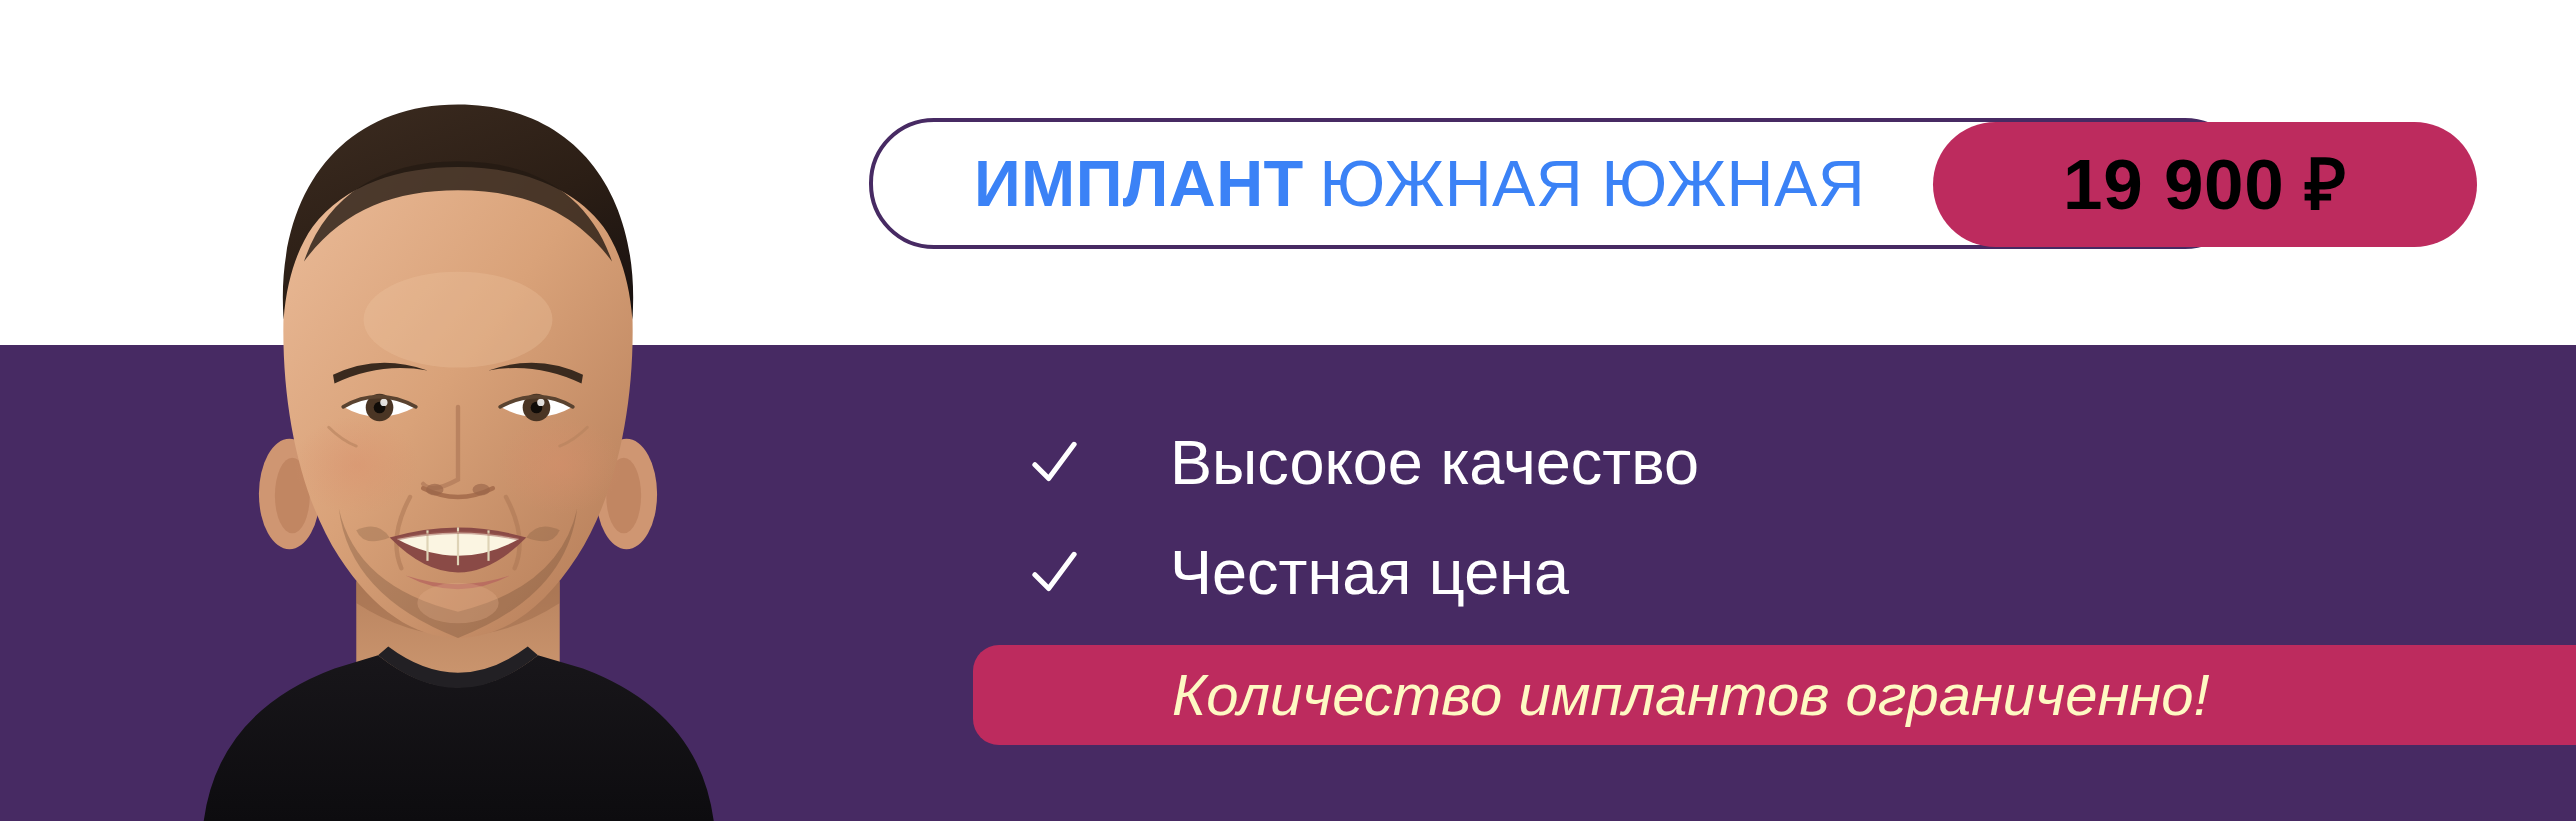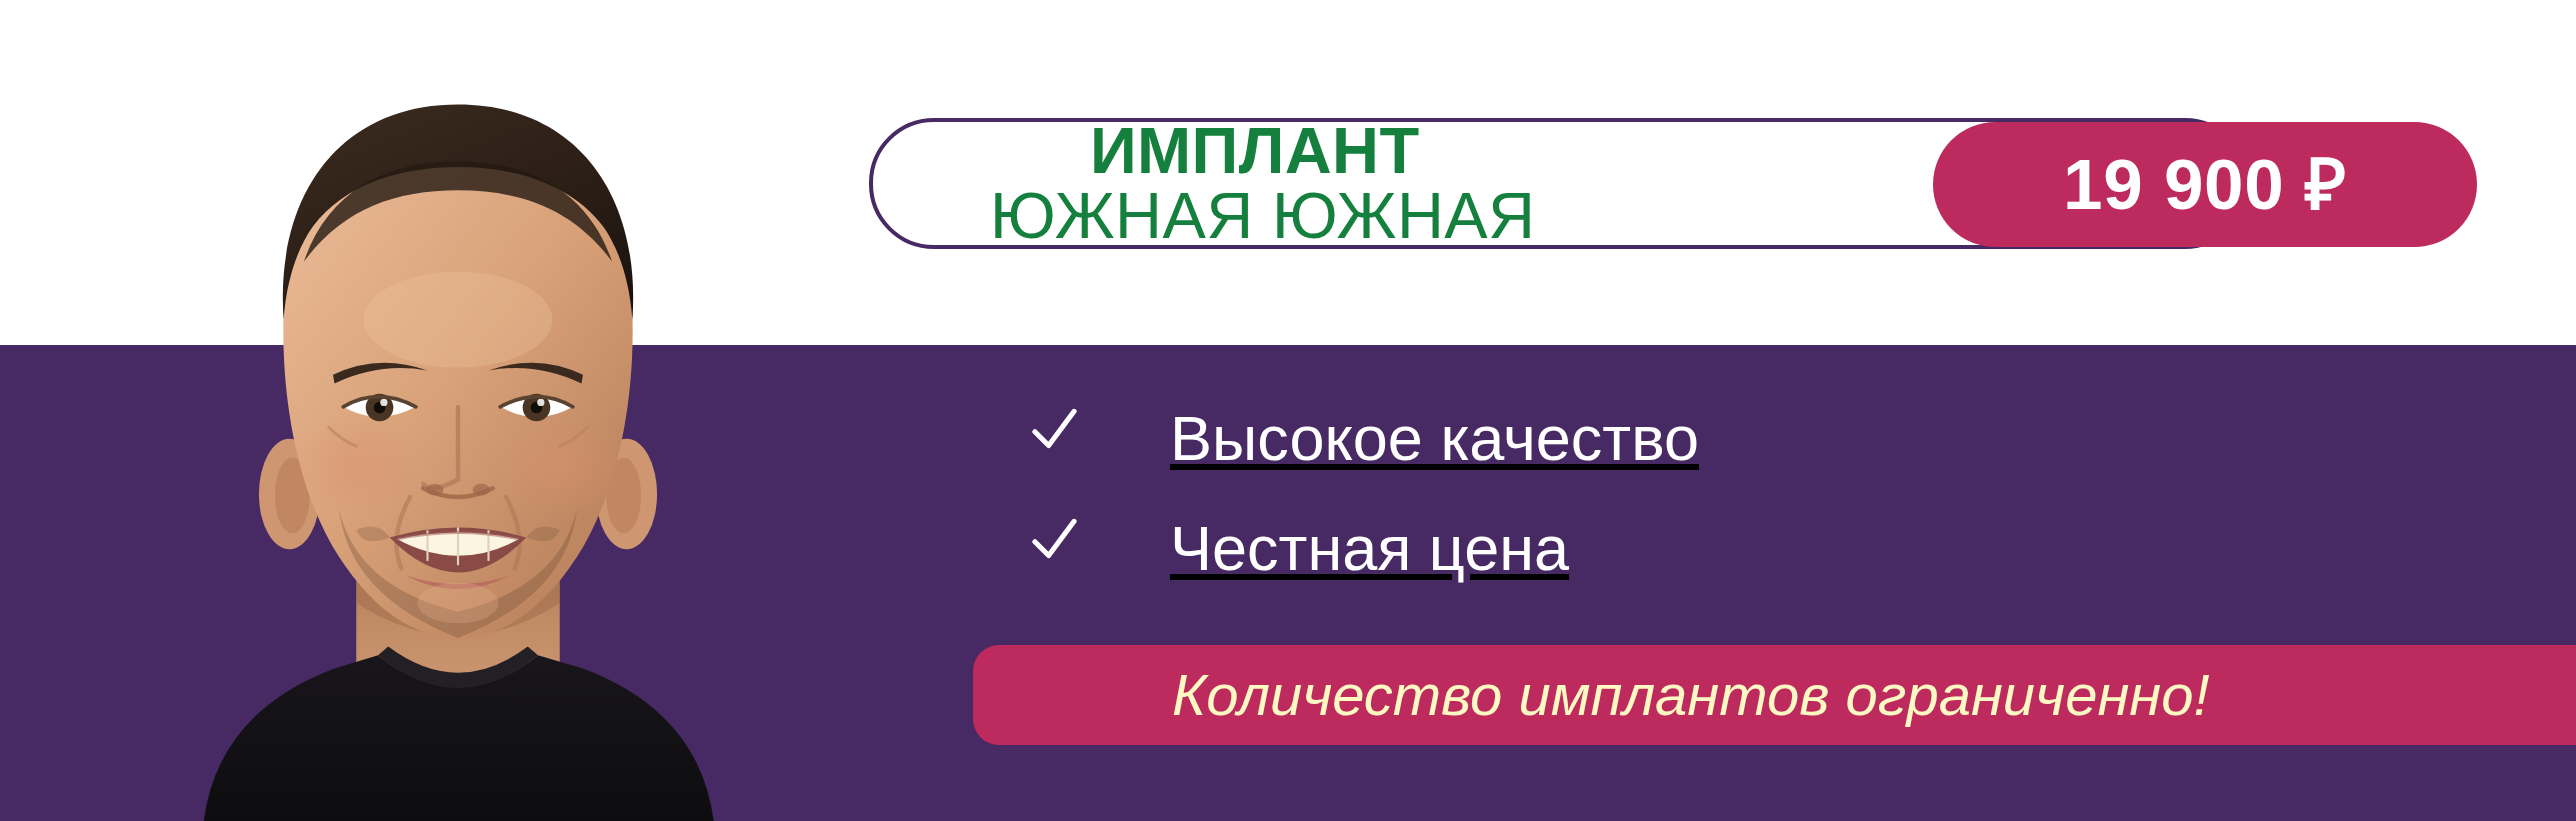--- a/index.html
+++ b/index.html
@@ -53,62 +53,61 @@
     box-sizing: border-box;
   }
   .headline-text {
     position: absolute;
     left: 974px;
     top: 118px;
     height: 131px;
     display: flex;
     align-items: center;
     white-space: nowrap;
-    color: #15803d;
+    color: #3b82f6;
     font-size: 65px;
     letter-spacing: 0.4px;
     line-height: 1;
-    flex-direction: column;
   }
   .headline-text .hl-strong { font-weight: 700; }
   .headline-text .hl-reg { font-weight: 400; margin-left: 16px; }
 
   
   .price-badge {
     position: absolute;
     left: 1933px;
     top: 122px;
     width: 544px;
     height: 125px;
     background: #BD2B5E;
     border-radius: 63px;
     display: flex;
     align-items: center;
     justify-content: center;
   }
   .price-text {
-    color: #ffffff;
+    color: #000000;
     font-weight: 700;
     font-size: 71px;
     letter-spacing: 0.7px;
     line-height: 1;
     white-space: nowrap;
   }
 
   
   .features {
     position: absolute;
     left: 1032px;
     top: 407px;
     width: 1018px;
   }
   .feature-row {
     display: flex;
+    align-items: center;
     height: 110px;
-    text-decoration: underline;
   }
   .check-icon {
     width: 45px;
     height: 45px;
     flex: 0 0 45px;
     margin-right: 93px;
   }
   .check-icon svg { display: block; width: 100%; height: 100%; }
   .feature-label {
     color: #ffffff;

